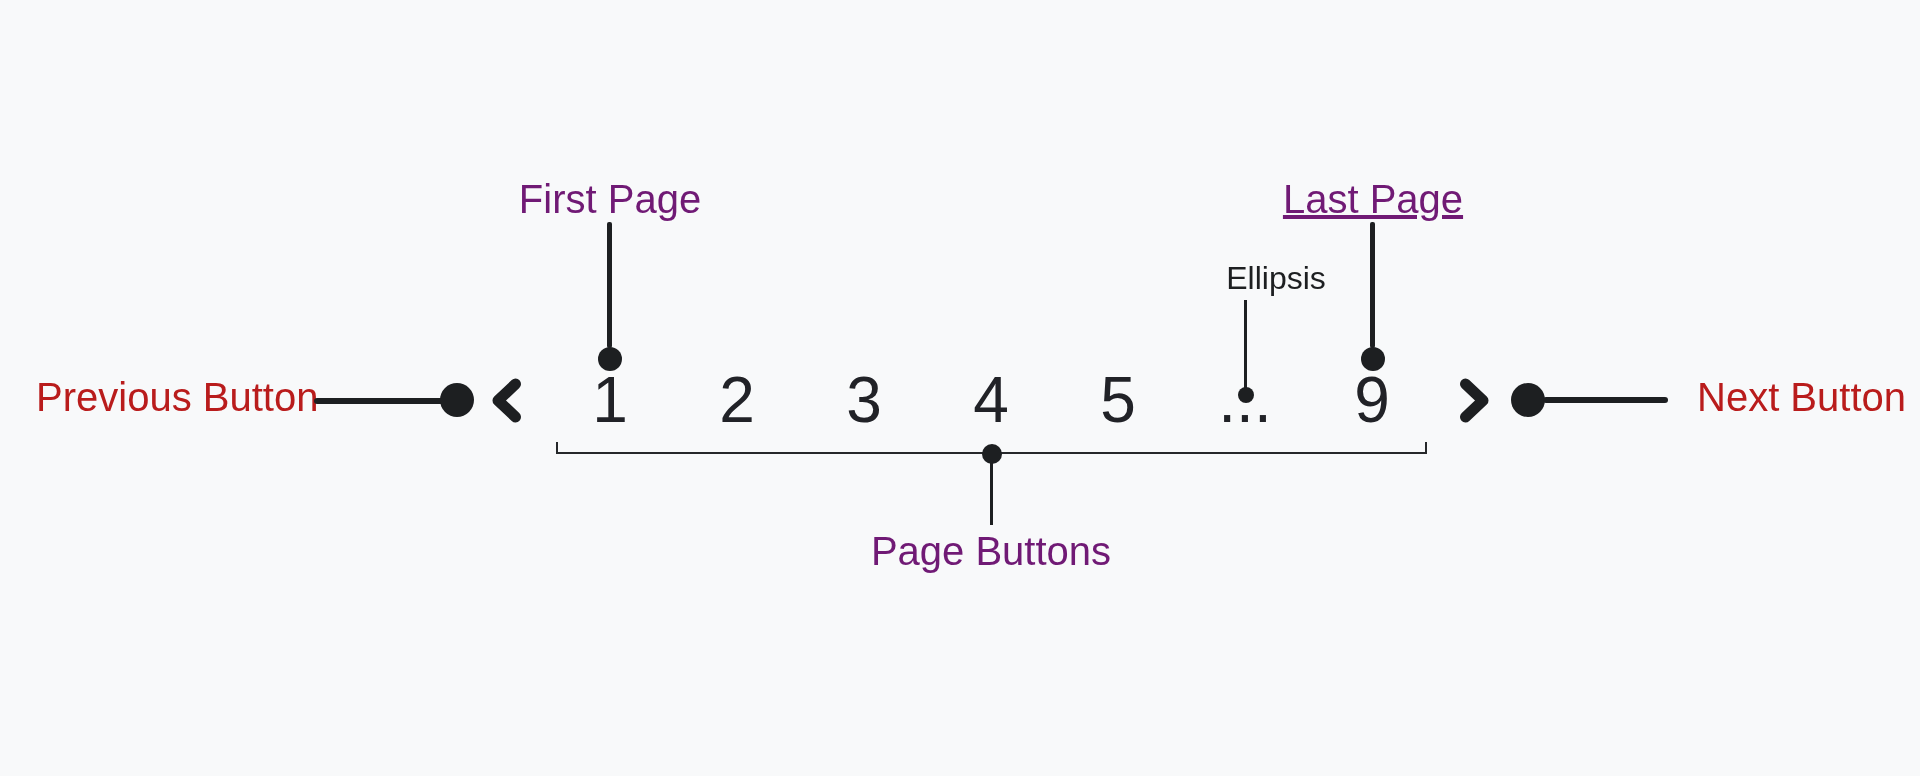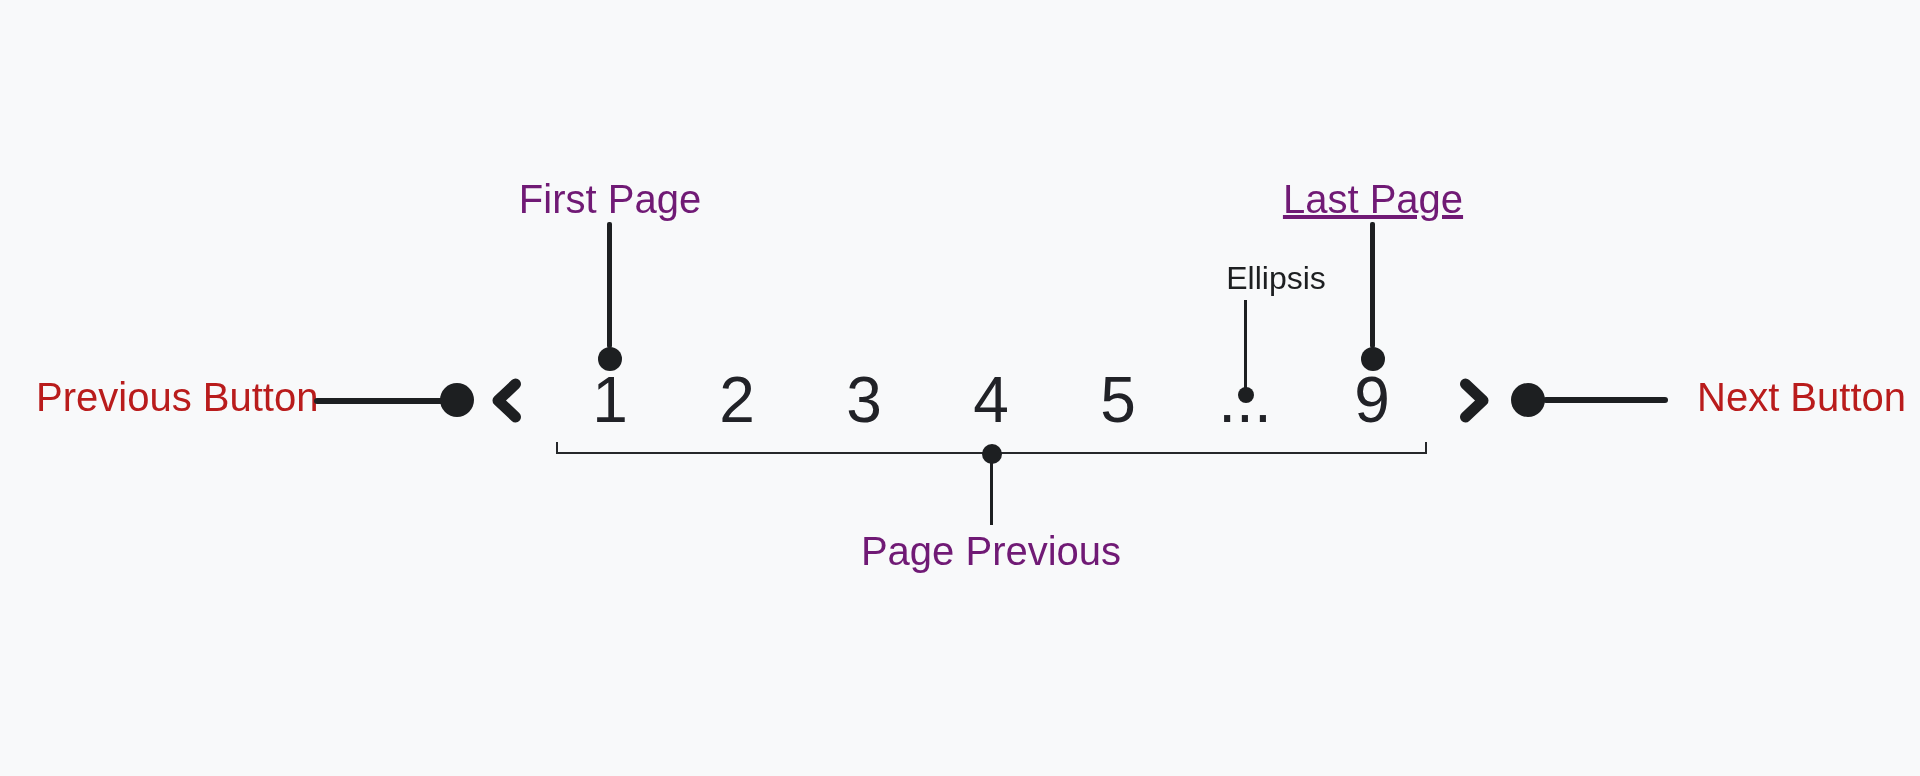--- a/index.html
+++ b/index.html
@@ -142,13 +142,13 @@
 <div class="abs vline last-line"></div>
 <div class="abs dot marker-dot last-dot"></div>
 
 <div class="abs ellipsis-label">Ellipsis</div>
 <div class="abs vline ellipsis-line"></div>
 <div class="abs dot ellipsis-dot"></div>
 
 <div class="abs bracket"></div>
 <div class="abs dot bracket-dot"></div>
 <div class="abs vline stub-line"></div>
-<div class="abs callout-label pages-label">Page Previous</div>
+<div class="abs callout-label pages-label">Page Buttons</div>
 
 </body></html>

